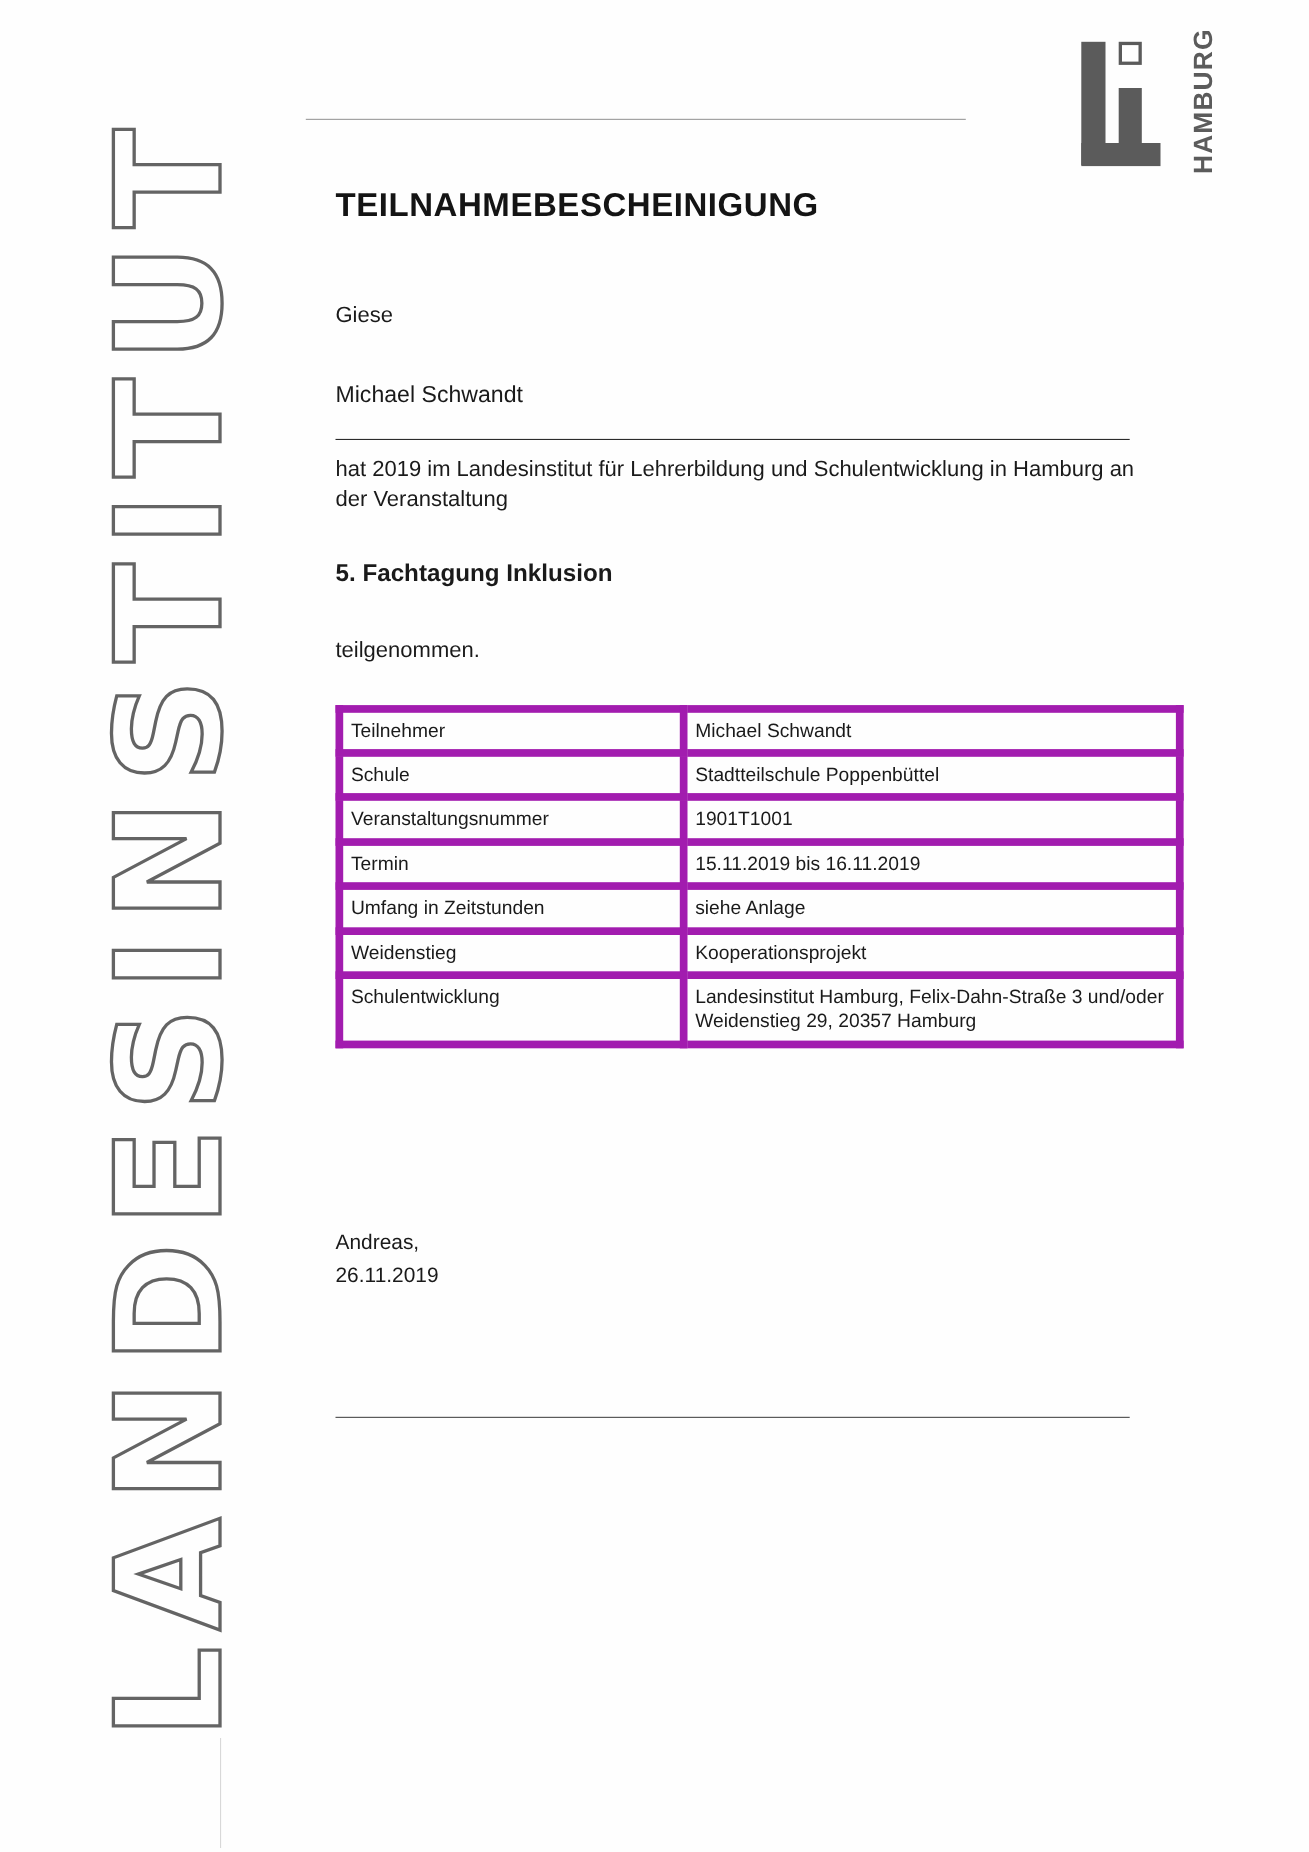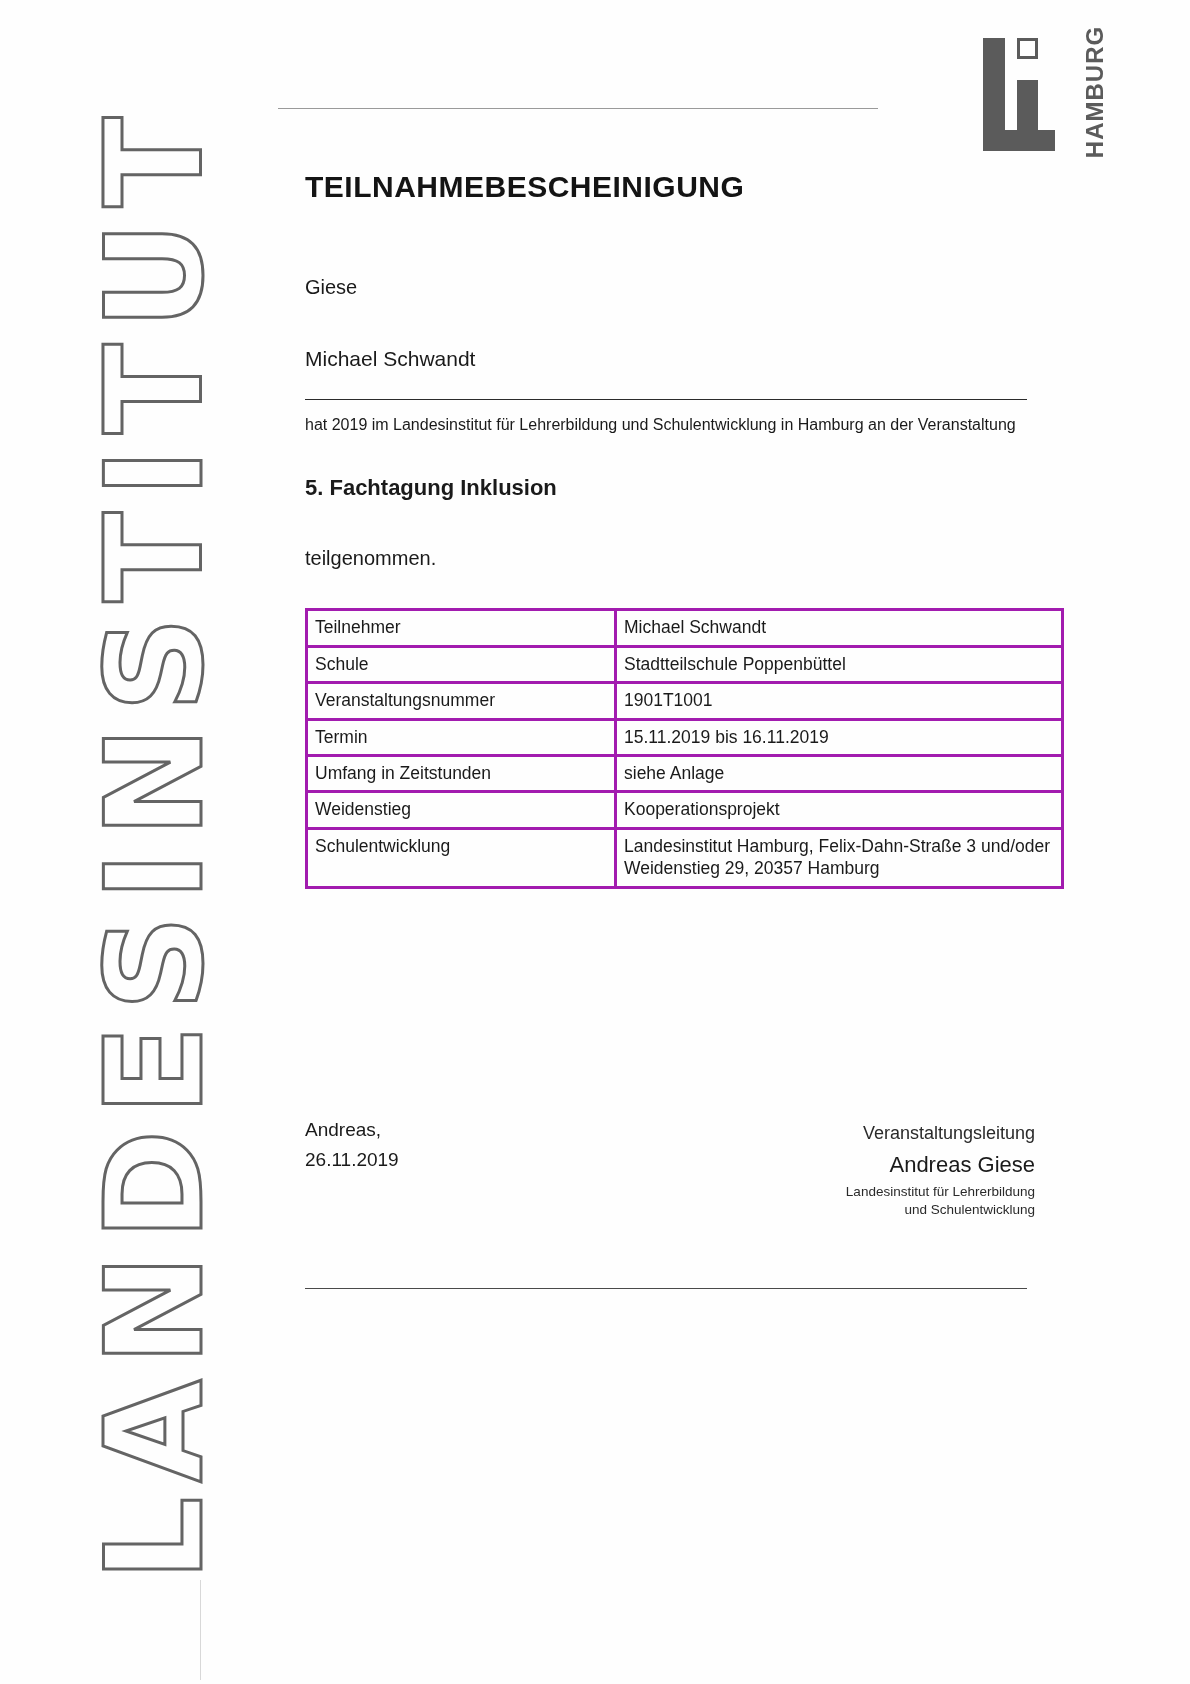--- a/index.html
+++ b/index.html
@@ -142,21 +142,21 @@
   .recipient {
     font-size: 21px;
     margin: 0 0 28px 0;
   }
   .rule-under-name {
     border-top: 1px solid #2b2b2b;
     width: 722px;
     margin: 0 0 14px 0;
   }
   .intro {
-    font-size: 16px;
+    font-size: 20px;
     line-height: 1.34;
     margin: 0 0 40px 0;
   }
   .event-title {
     text-align: left;
     font-size: 22px;
     font-weight: 700;
     margin: 16px 0 46px 0;
     padding-right: 150px;
   }
@@ -165,21 +165,21 @@
     margin: 0 0 38px 0;
   }
 
   
   .detail-table {
     border-collapse: collapse;
     width: 722px;
     table-layout: fixed;
   }
   .detail-table td {
-    border: 3px solid #a21caf;
+    border: 7px solid #a21caf;
     font-size: 17.5px;
     padding: 5px 7px 6px 7px;
     vertical-align: top;
     line-height: 1.28;
   }
   .detail-table td.k { width: 292px; }
   .detail-table td.v { width: 430px; }
 
   
   .footer {
@@ -303,27 +303,19 @@
         </tr>
       </tbody>
     </table>
   </div>
 
   <div class="footer">
     <div class="footer-left">
       <div>Andreas,</div>
       <div>26.11.2019</div>
     </div>
-    <div class="footer-right">
-      <div class="sig-role">Veranstaltungsleitung</div>
-      <div class="sig-name">Andreas Giese</div>
-      <div class="sig-org">
-        <div>Landesinstitut für Lehrerbildung</div>
-        <div>und Schulentwicklung</div>
-      </div>
-    </div>
   </div>
 
   <div class="footer-rule"></div>
 
   <div class="scan-mark" style="left:200px; top:1580px; height:100px;"></div>
 
 </div>
 
 </body></html>

